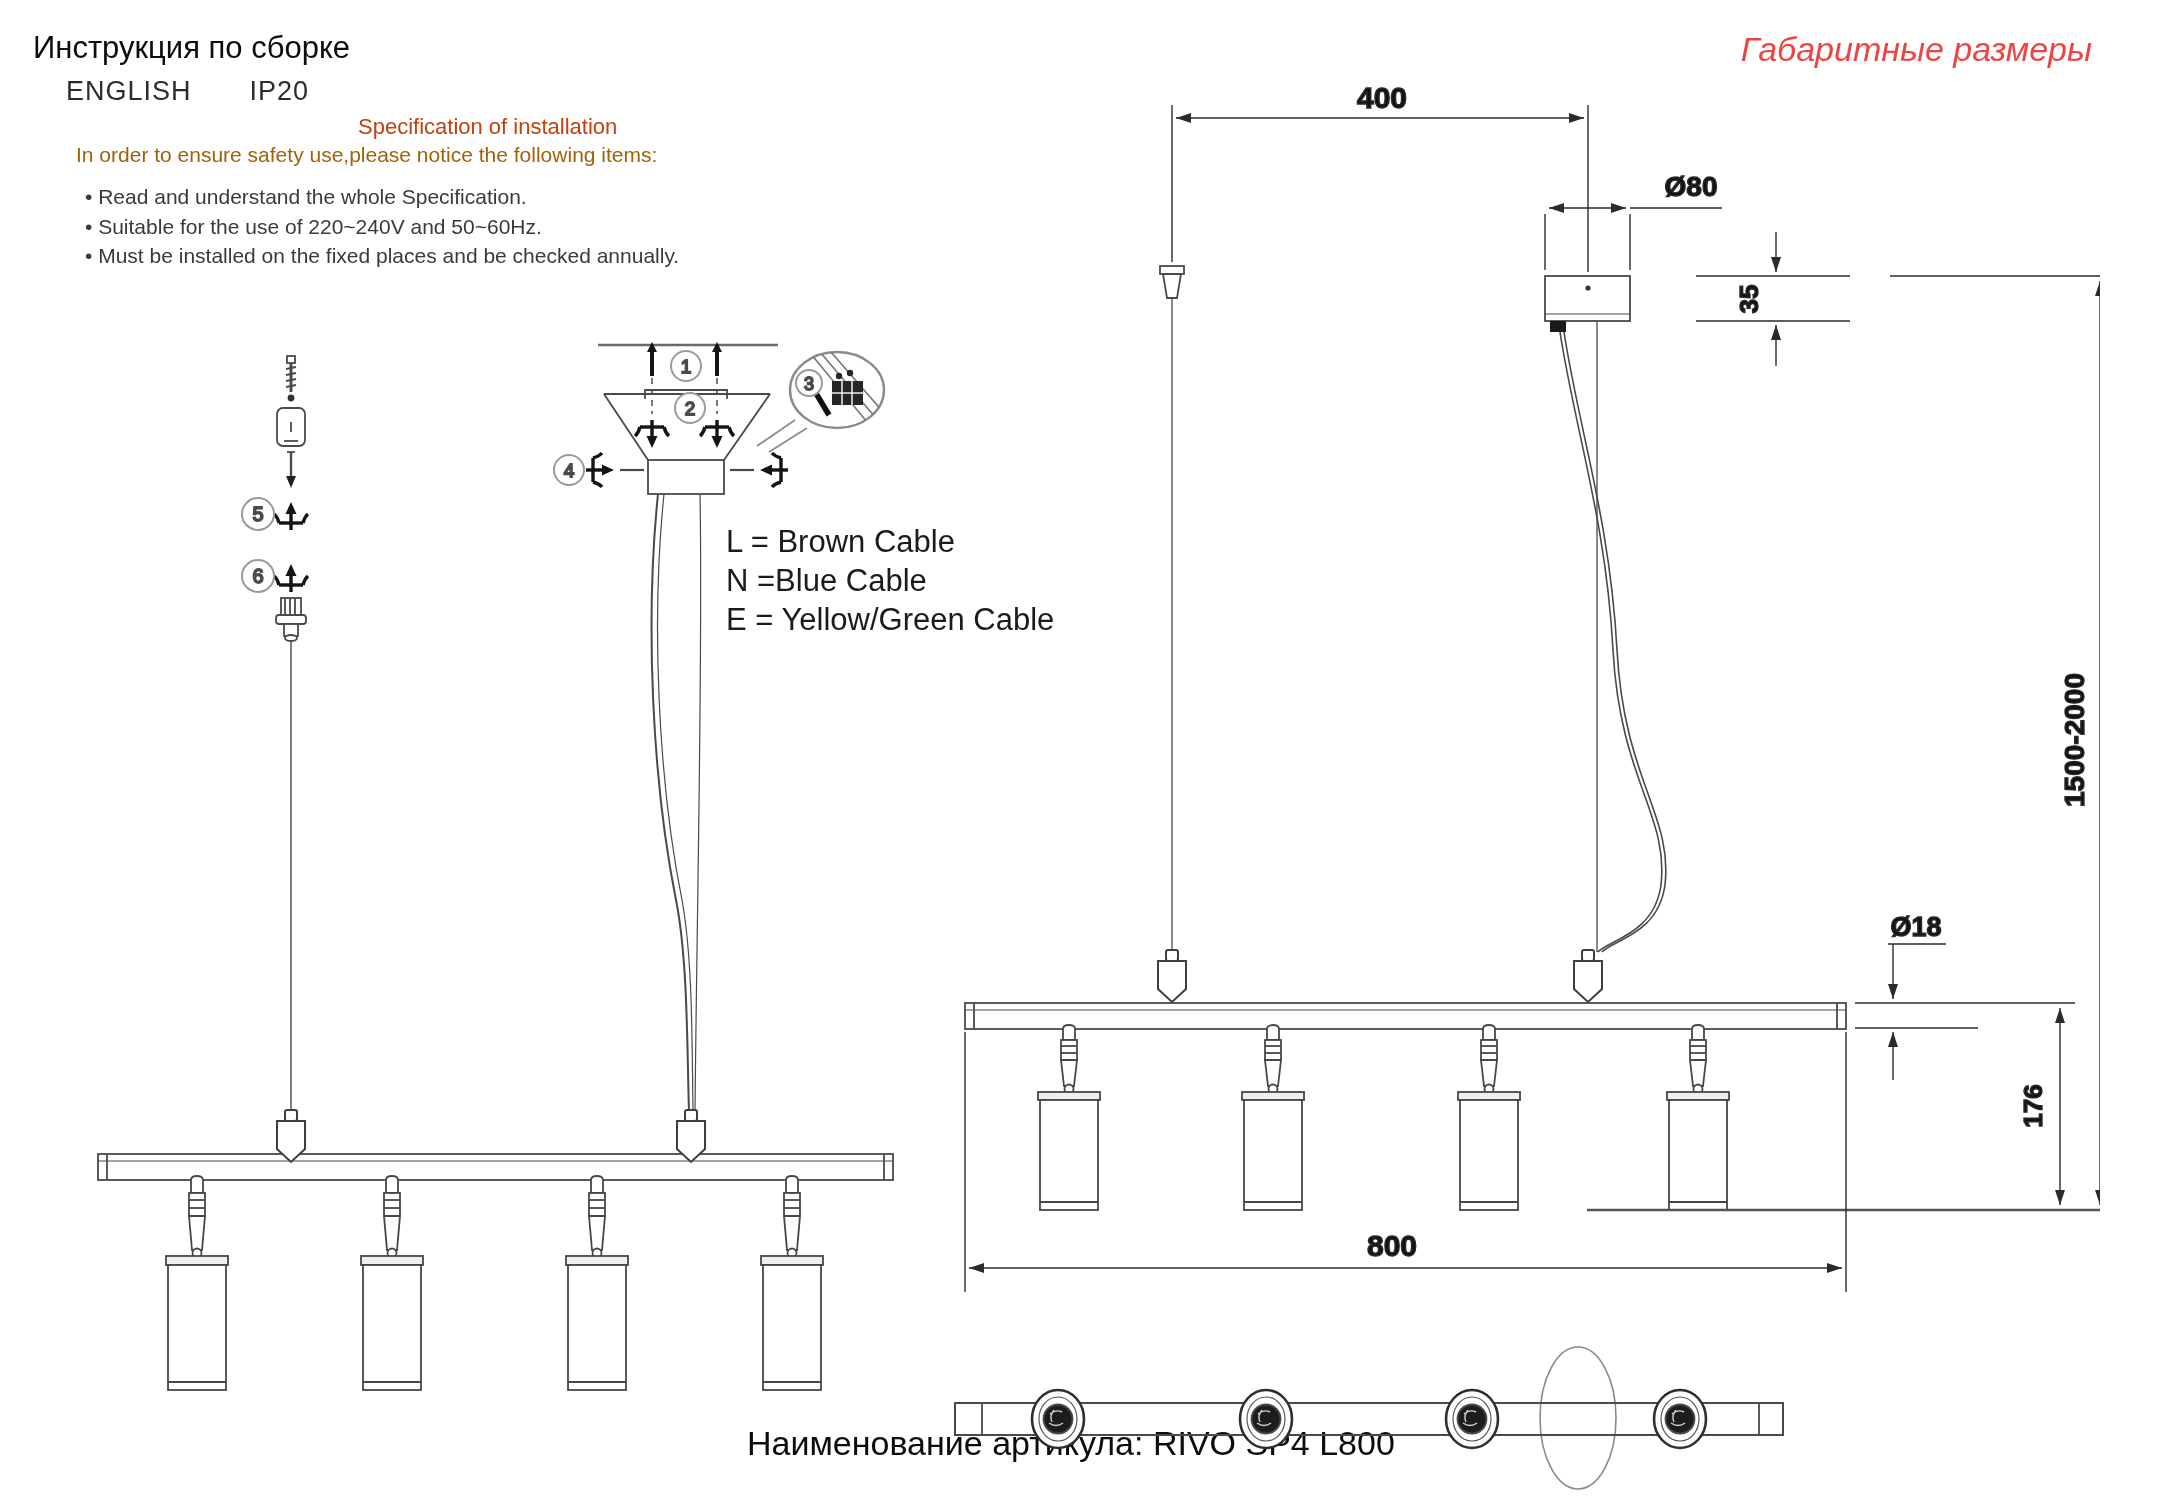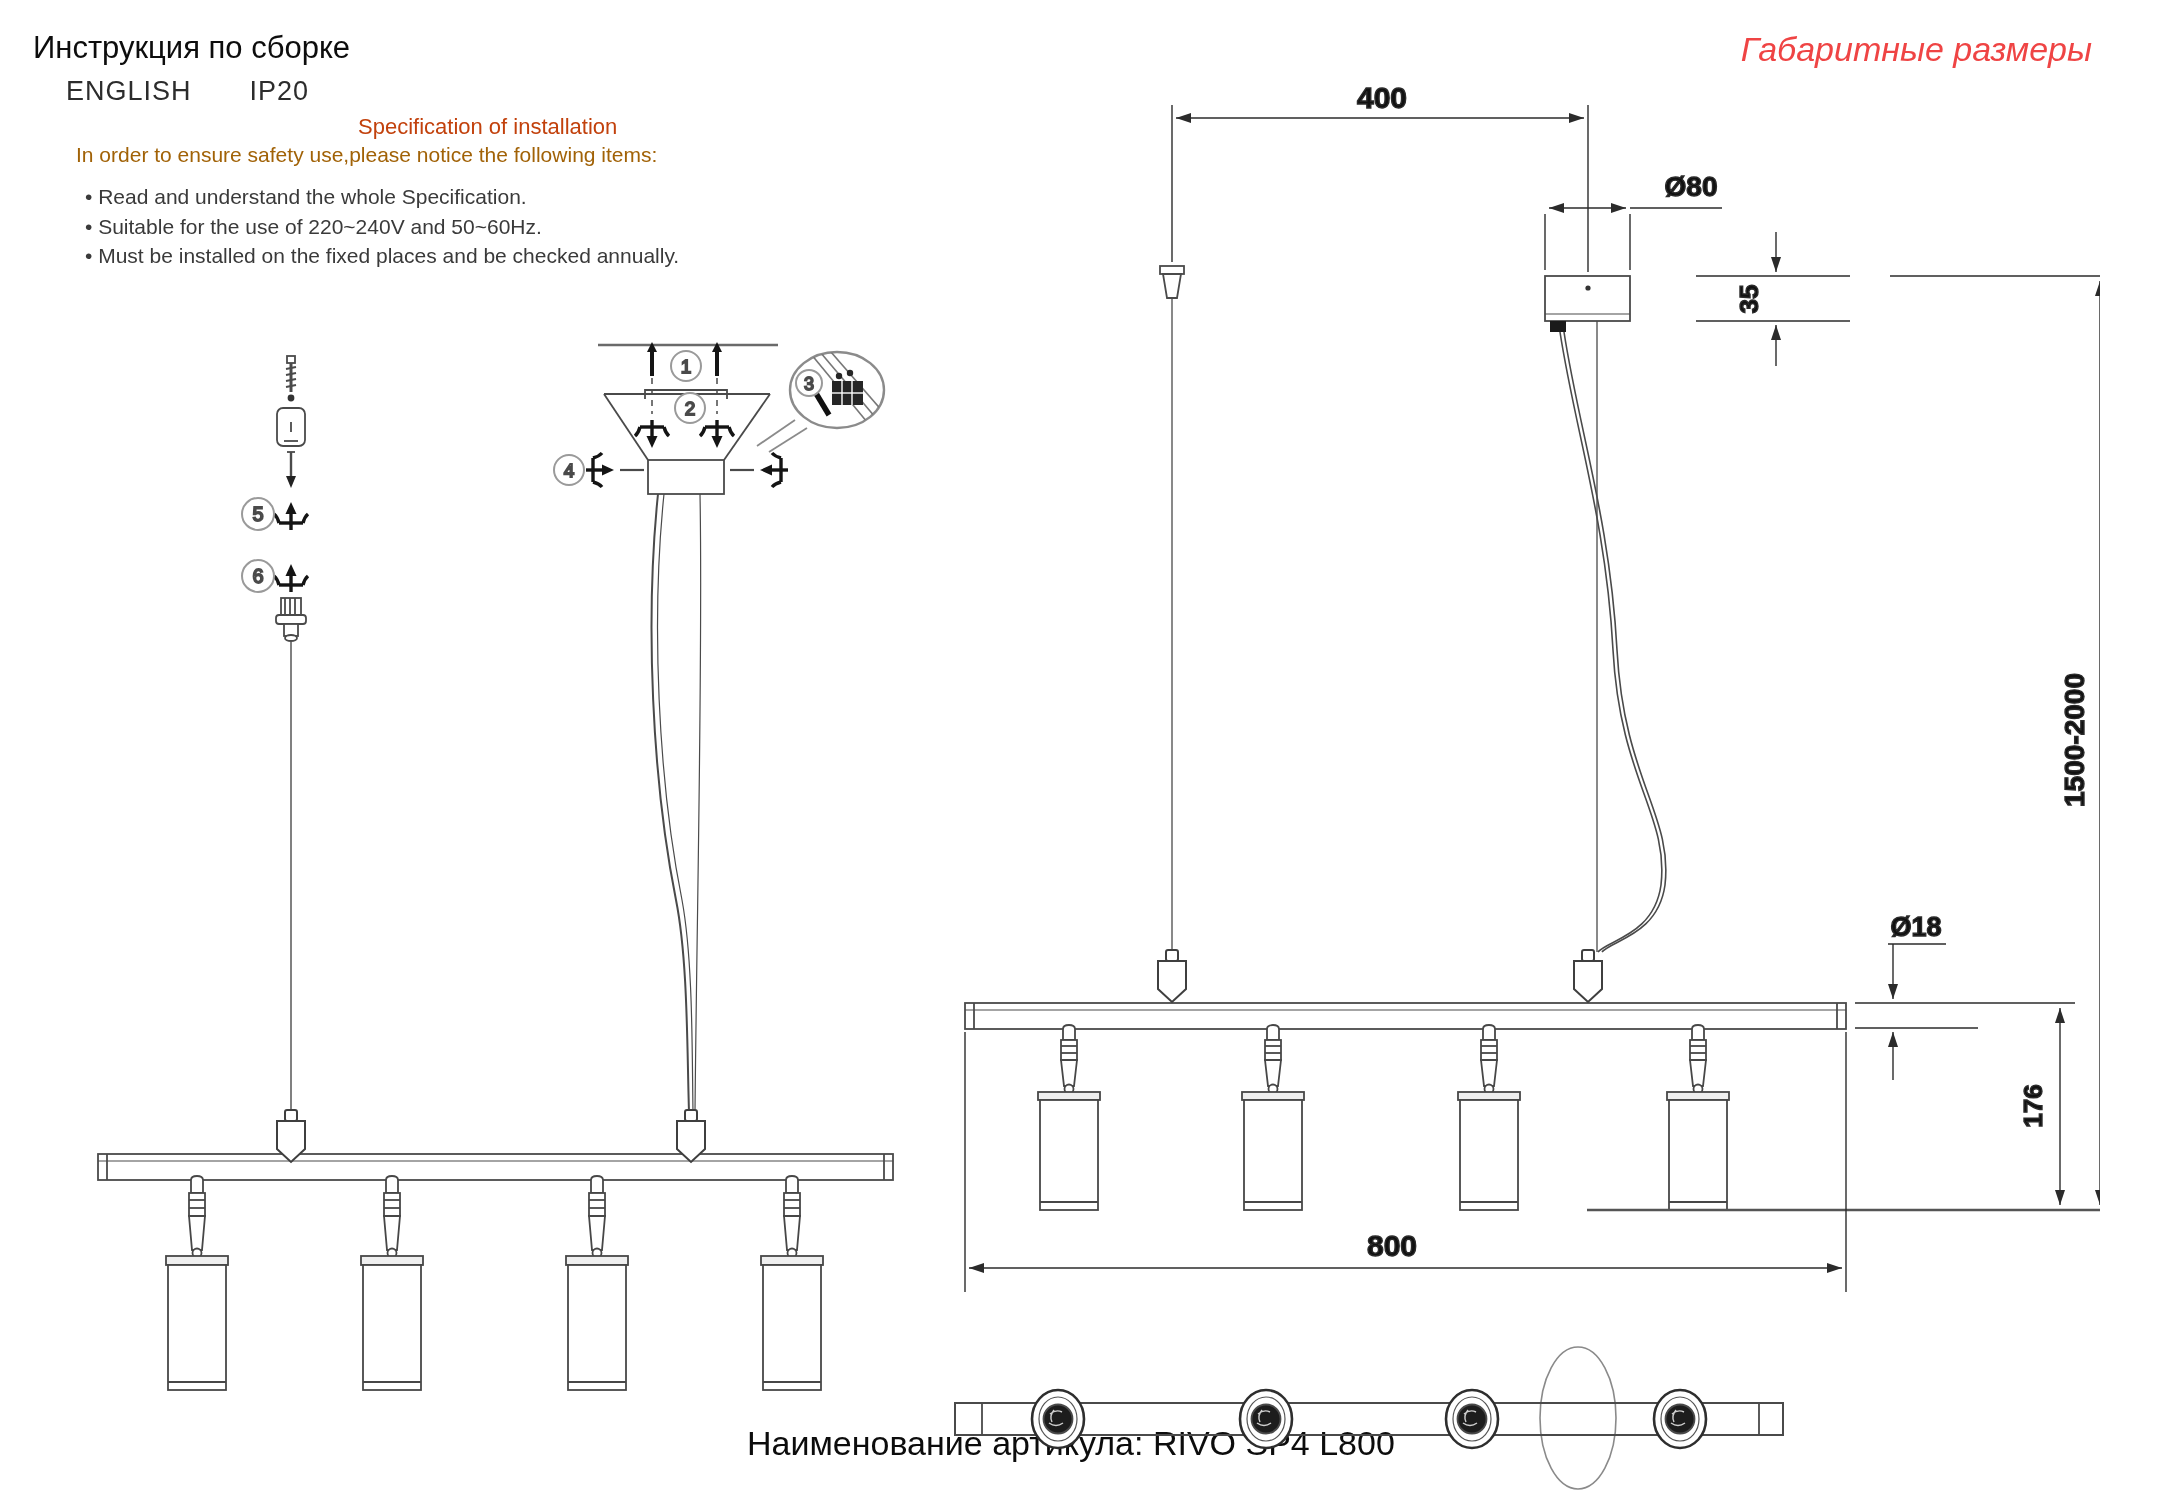--- a/index.html
+++ b/index.html
@@ -32,20 +32,25 @@
   <div class="abs title-right">Габаритные размеры</div>
 
   <div class="abs spec-head">Specification of installation</div>
   <div class="abs spec-intro">In order to ensure safety use,please notice the following items:</div>
   <ul class="abs spec-list">
     <li>Read and understand the whole Specification.</li>
     <li>Suitable for the use of 220~240V and 50~60Hz.</li>
     <li>Must be installed on the fixed places and be checked annually.</li>
   </ul>
 
+  <div class="abs legend">
+    <div>L = Brown Cable</div>
+    <div>N =Blue Cable</div>
+    <div>E = Yellow/Green Cable</div>
+  </div>
 
   <div class="abs caption">Наименование артикула: RIVO SP4 L800</div>
 
   <svg class="abs" style="left:0;top:0" width="2174" height="1500" viewBox="0 0 2174 1500">
     <defs>
       <marker id="ah" orient="auto-start-reverse" markerUnits="userSpaceOnUse" markerWidth="16" markerHeight="12" refX="15" refY="5">
         <path d="M0,0 L15,5 L0,10 z" fill="#2b2b2b"></path>
       </marker>
 
       <g id="wing" stroke="#141414" stroke-width="3.4" fill="none">

